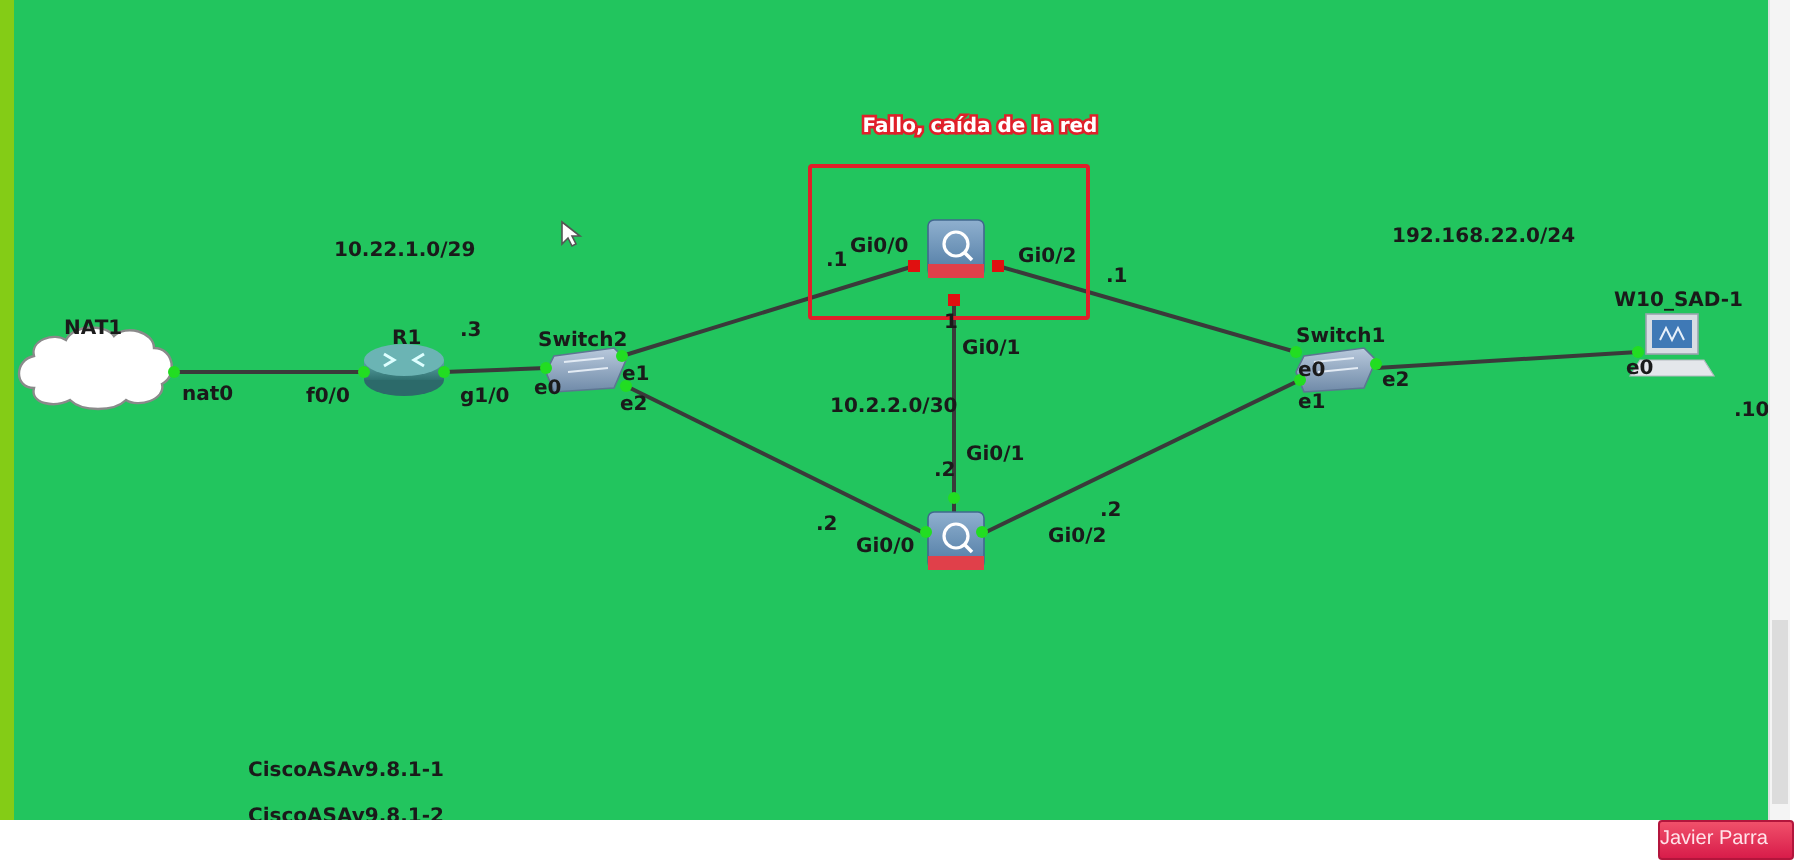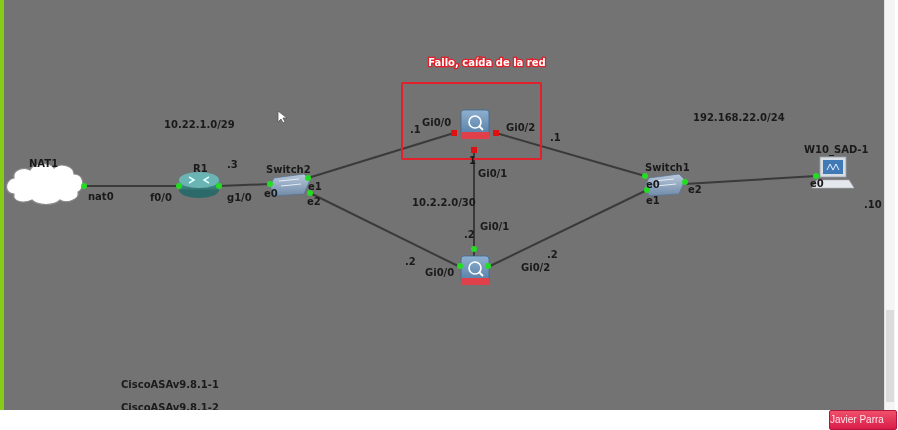--- a/index.html
+++ b/index.html
@@ -1,17 +1,17 @@
 <!DOCTYPE html>
 <html><head>
 <meta charset="utf-8">
 <style>
   html, body { margin: 0; padding: 0; background: #ffffff; }
   body { width: 898px; height: 430px; position: relative; overflow: hidden; font-family: "DejaVu Sans", sans-serif; }
-  .canvas { position: absolute; left: 0; top: 0; width: 884px; height: 410px; background: #737373; border-left: 4px solid #84cc16; }
+  .canvas { position: absolute; left: 0; top: 0; width: 884px; height: 410px; background: #22c55e; border-left: 7px solid #84cc16; }
   .scrollbar { position: absolute; left: 884px; top: 0; width: 10px; height: 410px; background: #f4f4f4; border-left: 1px solid #e2e2e2; }
   .scroll-thumb { position: absolute; left: 1px; top: 310px; width: 8px; height: 92px; background: #dcdcdc; }
   svg.topo { position: absolute; left: 0; top: 0; }
   .lbl { font-family: "DejaVu Sans", sans-serif; font-weight: bold; font-size: 10px; fill: #1a1a1a; }
   .fail { font-family: "DejaVu Sans", sans-serif; font-weight: bold; font-size: 10px; fill: #ffffff; stroke: #e0202a; stroke-width: 2.6px; paint-order: stroke; }
   .watermark { position: absolute; left: 829px; top: 410px; width: 66px; height: 18px; background: linear-gradient(#f0506a, #d81c4a); border: 1px solid #b3153c; border-radius: 2px; color: #ffe4ea; font-family: Liberation Sans, sans-serif; font-size: 10px; line-height: 18px; text-align: left; }
 </style>
 </head>
 <body>
 

